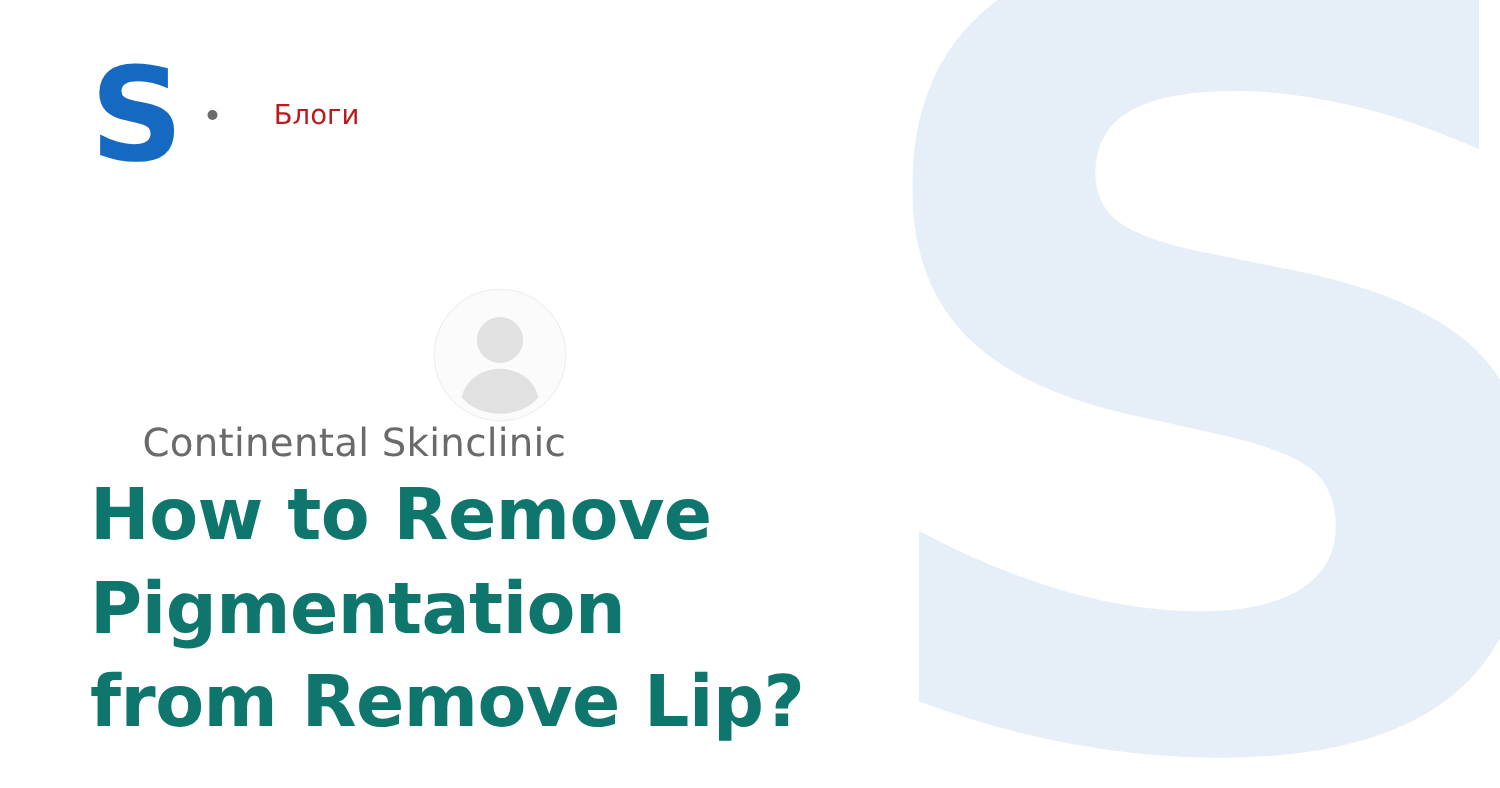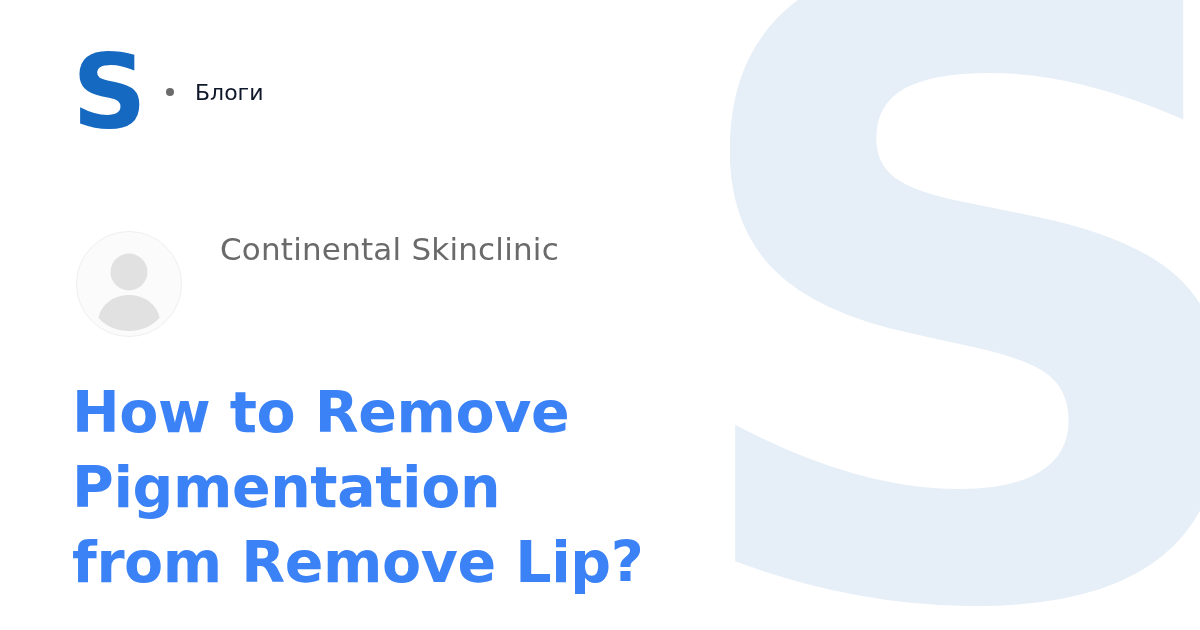--- a/index.html
+++ b/index.html
@@ -67,36 +67,37 @@
   .crumb-sep {
     width: 8px;
     height: 8px;
     border-radius: 50%;
     background: #6b6b6b;
     margin-left: 28px;
     margin-right: 0;
     flex: none;
   }
   .crumb-label {
-    margin-left: 21px;
+    margin-left: 45px;
     font-family: "DejaVu Sans", "Liberation Sans", sans-serif;
     font-weight: 400;
     font-size: 22px;
-    color: #0f172a;
+    color: #b91c1c;
     white-space: nowrap;
   }
 
   
   .author-row {
     position: absolute;
     top: 231px;
     left: 76px;
     display: flex;
-    align-items: flex-start;
+    align-items: flex-end;
     z-index: 3;
+    flex-direction: column;
   }
   .avatar {
     position: relative;
     width: 106px;
     height: 106px;
     border-radius: 50%;
     background: #fbfbfb;
     border: 1px solid #efefef;
     box-sizing: border-box;
     flex: none;
@@ -124,21 +125,21 @@
     position: absolute;
     top: 375px;
     left: 72px;
     width: 880px;
     margin: 0;
     font-family: "DejaVu Sans", "Liberation Sans", sans-serif;
     font-weight: 700;
     font-size: 57px;
     line-height: 75px;
     letter-spacing: -0.4px;
-    color: #3b82f6;
+    color: #0f766e;
     z-index: 3;
   }
   .post-title .line {
     display: block;
   }
 </style>
 </head>
 <body>
 
 <div class="card">

